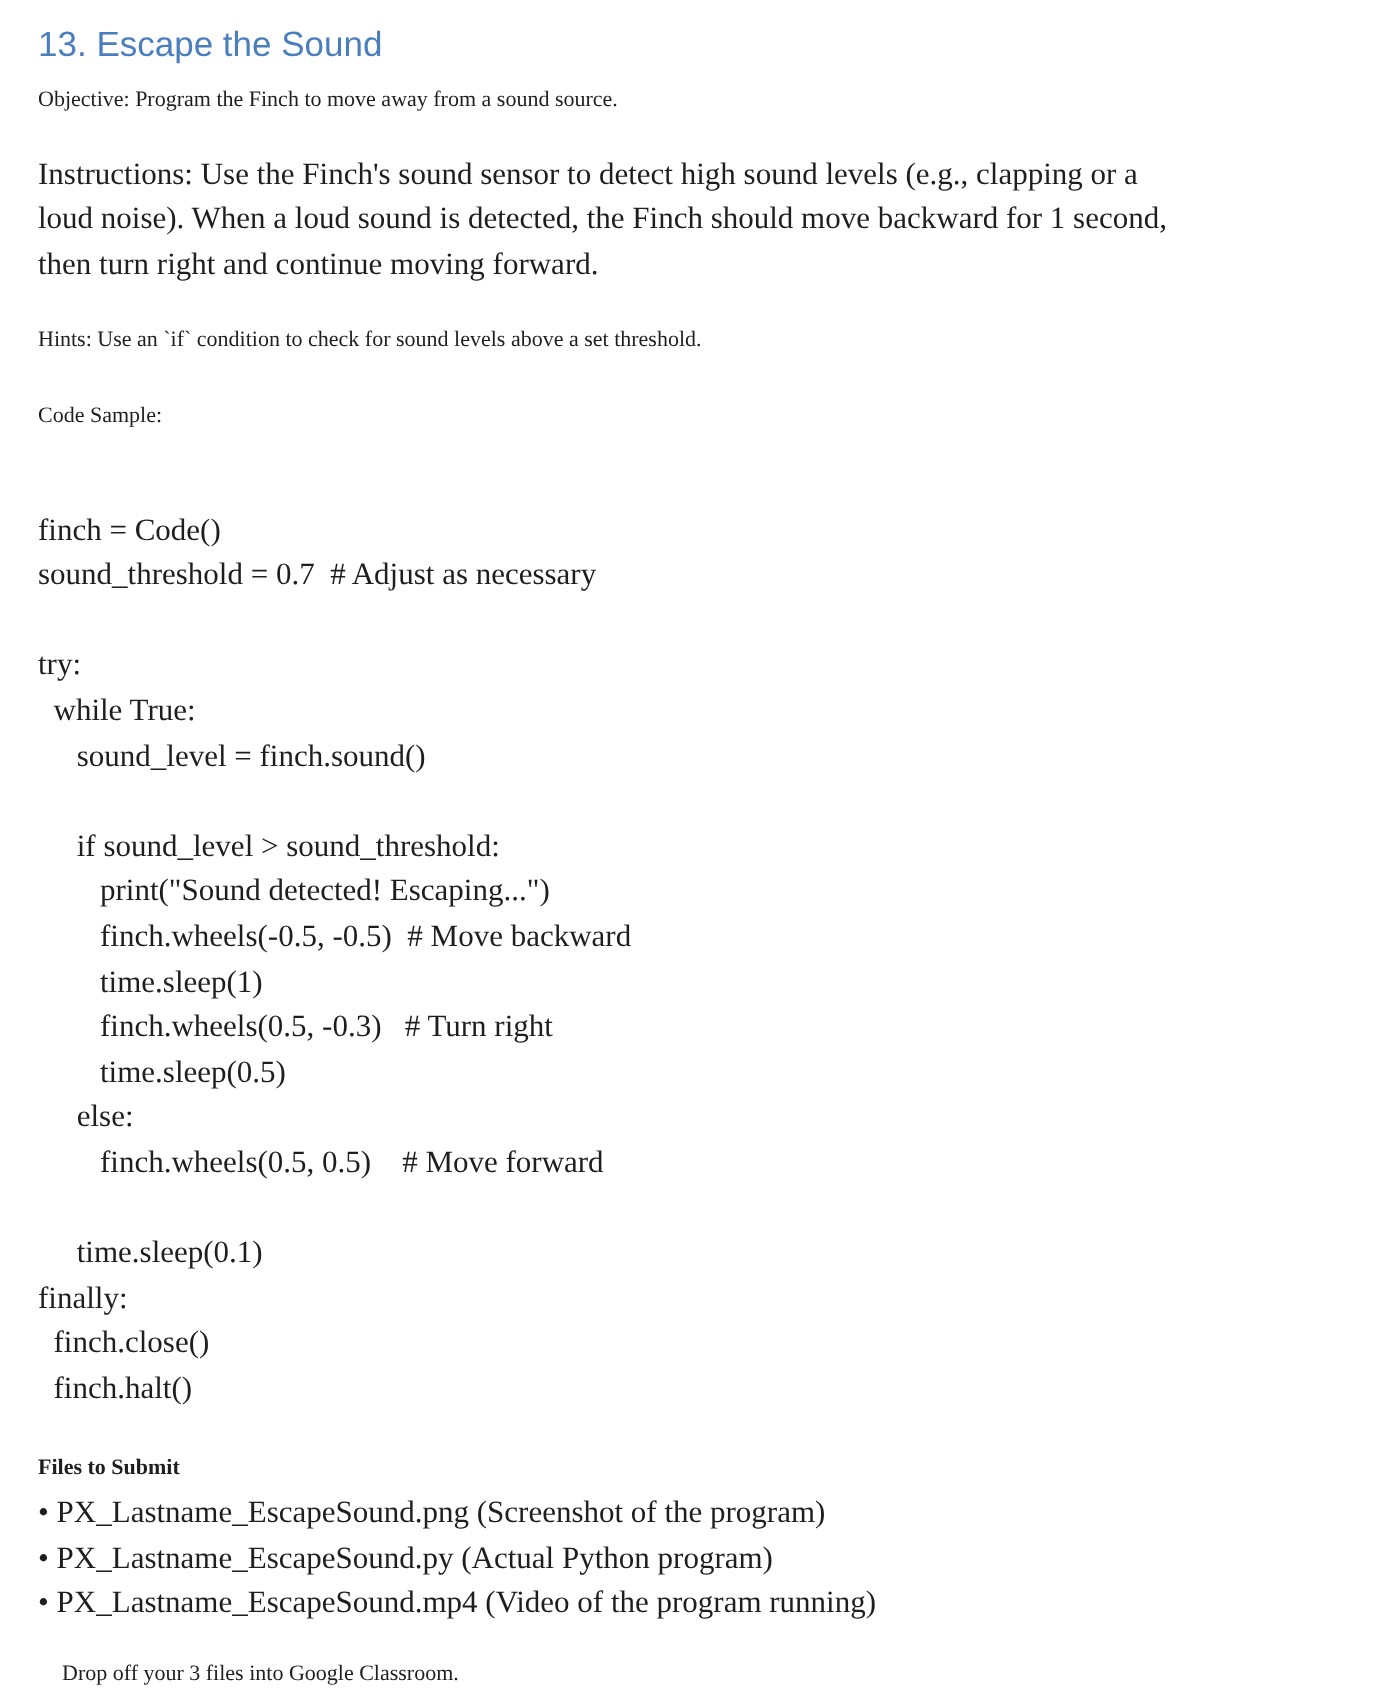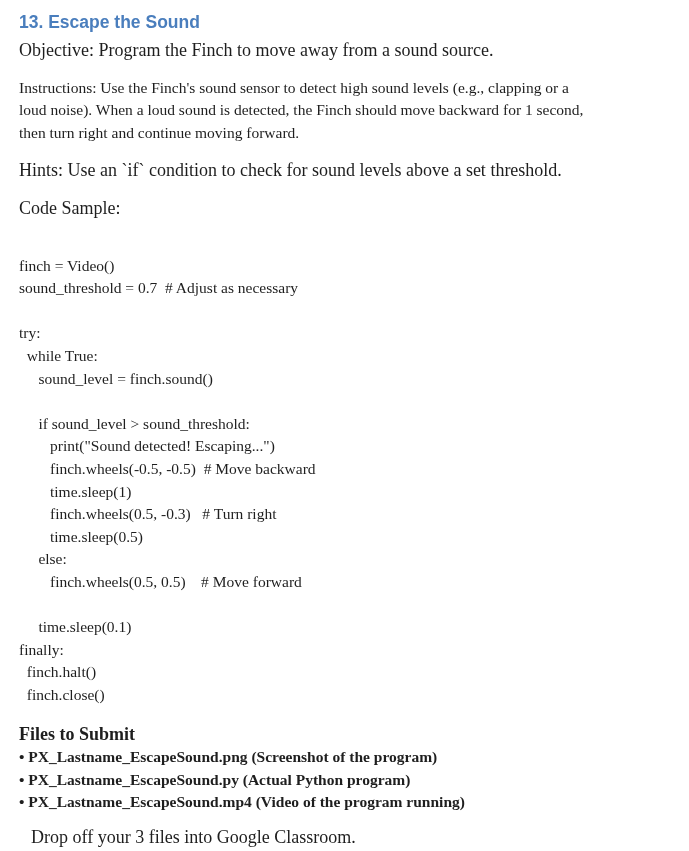--- a/index.html
+++ b/index.html
@@ -12,28 +12,28 @@
     height: 851px;
     overflow: hidden;
     font-family: "Liberation Serif", serif;
     color: #1e1e1e;
   }
   .page {
     padding: 11px 14px 0 19px;
   }
   .doc-title {
     font-family: "Liberation Sans", sans-serif;
-    font-weight: 700;
+    font-weight: 400;
     font-size: 17.5px;
     line-height: 22px;
     color: #4a7ebd;
     margin: 0 0 6px 0;
   }
   .para {
-    font-size: 18px;
+    font-size: 11px;
     line-height: 22.6px;
     margin: 0 0 15px 0;
     white-space: pre-wrap;
   }
   .line-block {
     margin: 0 0 15px 0;
   }
   .line-block .text-line,
   .code-block .code-line,
   .files-list .file-line {
@@ -47,21 +47,20 @@
   .code-block {
     margin-top: 35px;
     margin-bottom: 17px;
   }
   .files-heading {
     margin: 0;
     font-weight: bold;
   }
   .files-list {
     margin: 0;
-    font-weight: bold;
   }
   .dropoff {
     margin: 12px;
   }
 </style>
 </head>
 <body>
 
 <div class="page">
 
@@ -73,40 +72,40 @@
       <div class="text-line">Instructions: Use the Finch's sound sensor to detect high sound levels (e.g., clapping or a</div>
       <div class="text-line">loud noise). When a loud sound is detected, the Finch should move backward for 1 second,</div>
       <div class="text-line">then turn right and continue moving forward.</div>
     </div>
 
   <p class="para">Hints: Use an `if` condition to check for sound levels above a set threshold.</p>
 
   <p class="para code-sample-label">Code Sample:</p>
 
   <div class="code-block">
-      <div class="code-line">finch = Video()</div>
+      <div class="code-line">finch = Code()</div>
       <div class="code-line">sound_threshold = 0.7  # Adjust as necessary</div>
       <div class="code-line">&nbsp;</div>
       <div class="code-line">try:</div>
       <div class="code-line">  while True:</div>
       <div class="code-line">     sound_level = finch.sound()</div>
       <div class="code-line">&nbsp;</div>
       <div class="code-line">     if sound_level &gt; sound_threshold:</div>
       <div class="code-line">        print("Sound detected! Escaping...")</div>
       <div class="code-line">        finch.wheels(-0.5, -0.5)  # Move backward</div>
       <div class="code-line">        time.sleep(1)</div>
       <div class="code-line">        finch.wheels(0.5, -0.3)   # Turn right</div>
       <div class="code-line">        time.sleep(0.5)</div>
       <div class="code-line">     else:</div>
       <div class="code-line">        finch.wheels(0.5, 0.5)    # Move forward</div>
       <div class="code-line">&nbsp;</div>
       <div class="code-line">     time.sleep(0.1)</div>
       <div class="code-line">finally:</div>
+      <div class="code-line">  finch.close()</div>
       <div class="code-line">  finch.halt()</div>
-      <div class="code-line">  finch.close()</div>
     </div>
 
   <p class="para files-heading">Files to Submit</p>
 
   <div class="files-list line-block">
       <div class="file-line">• PX_Lastname_EscapeSound.png (Screenshot of the program)</div>
       <div class="file-line">• PX_Lastname_EscapeSound.py (Actual Python program)</div>
       <div class="file-line">• PX_Lastname_EscapeSound.mp4 (Video of the program running)</div>
     </div>
 

